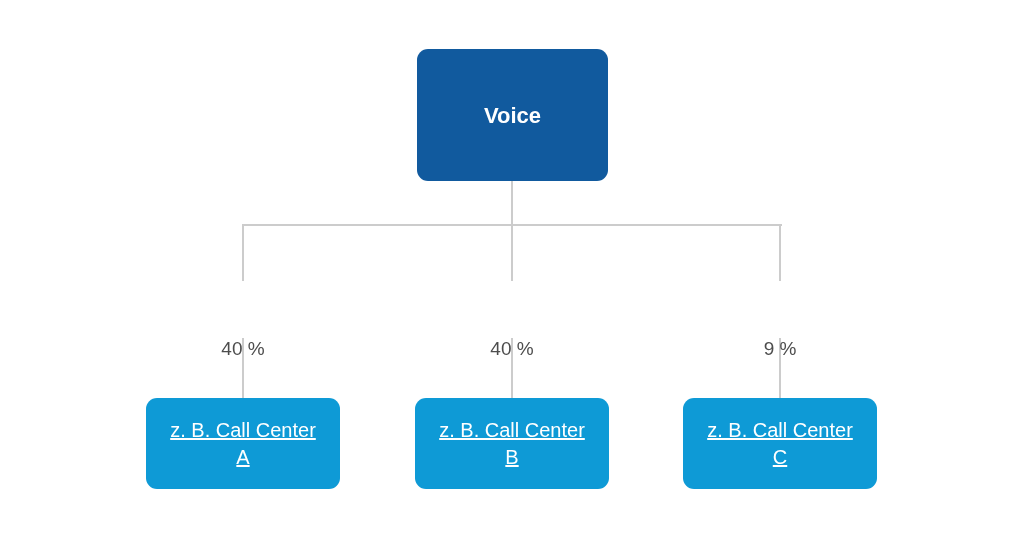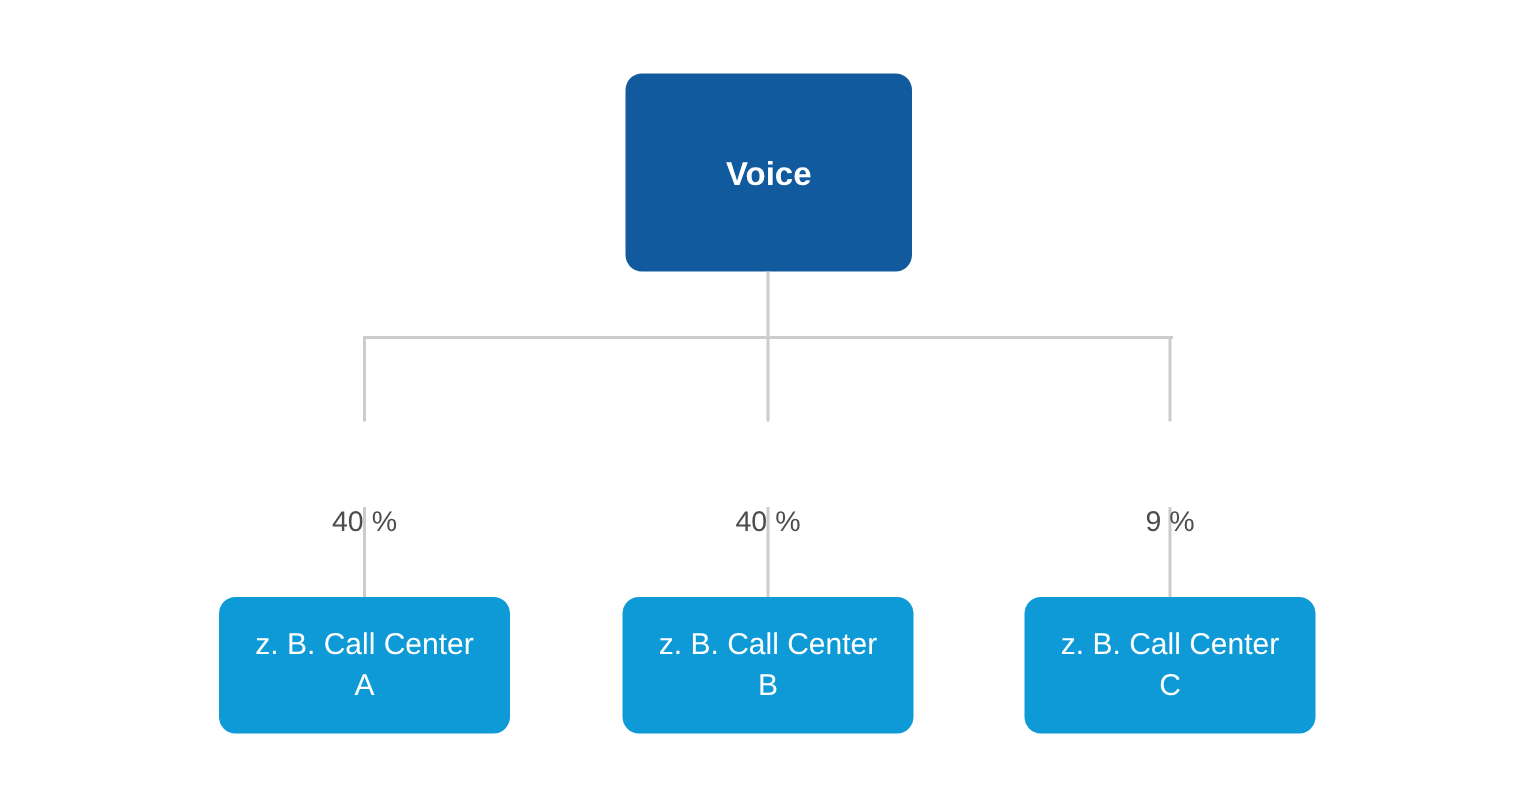--- a/index.html
+++ b/index.html
@@ -37,21 +37,21 @@
   }
   .child-box {
     top: 398px;
     width: 194px;
     height: 91px;
     background: #0E9AD6;
     font-size: 20px;
     font-weight: normal;
     line-height: 27px;
   }
-  .child-box span { display: block; }
+  .child-box span { display: block; text-decoration: underline; }
   .root-box span { display: block; }
   .box-a { left: 146px; }
   .box-b { left: 415px; }
   .box-c { left: 683px; }
 
   .line {
     position: absolute;
     background: #CCCCCC;
   }
   .stem-root   { left: 511px; top: 181px; width: 2px; height: 45px; }

